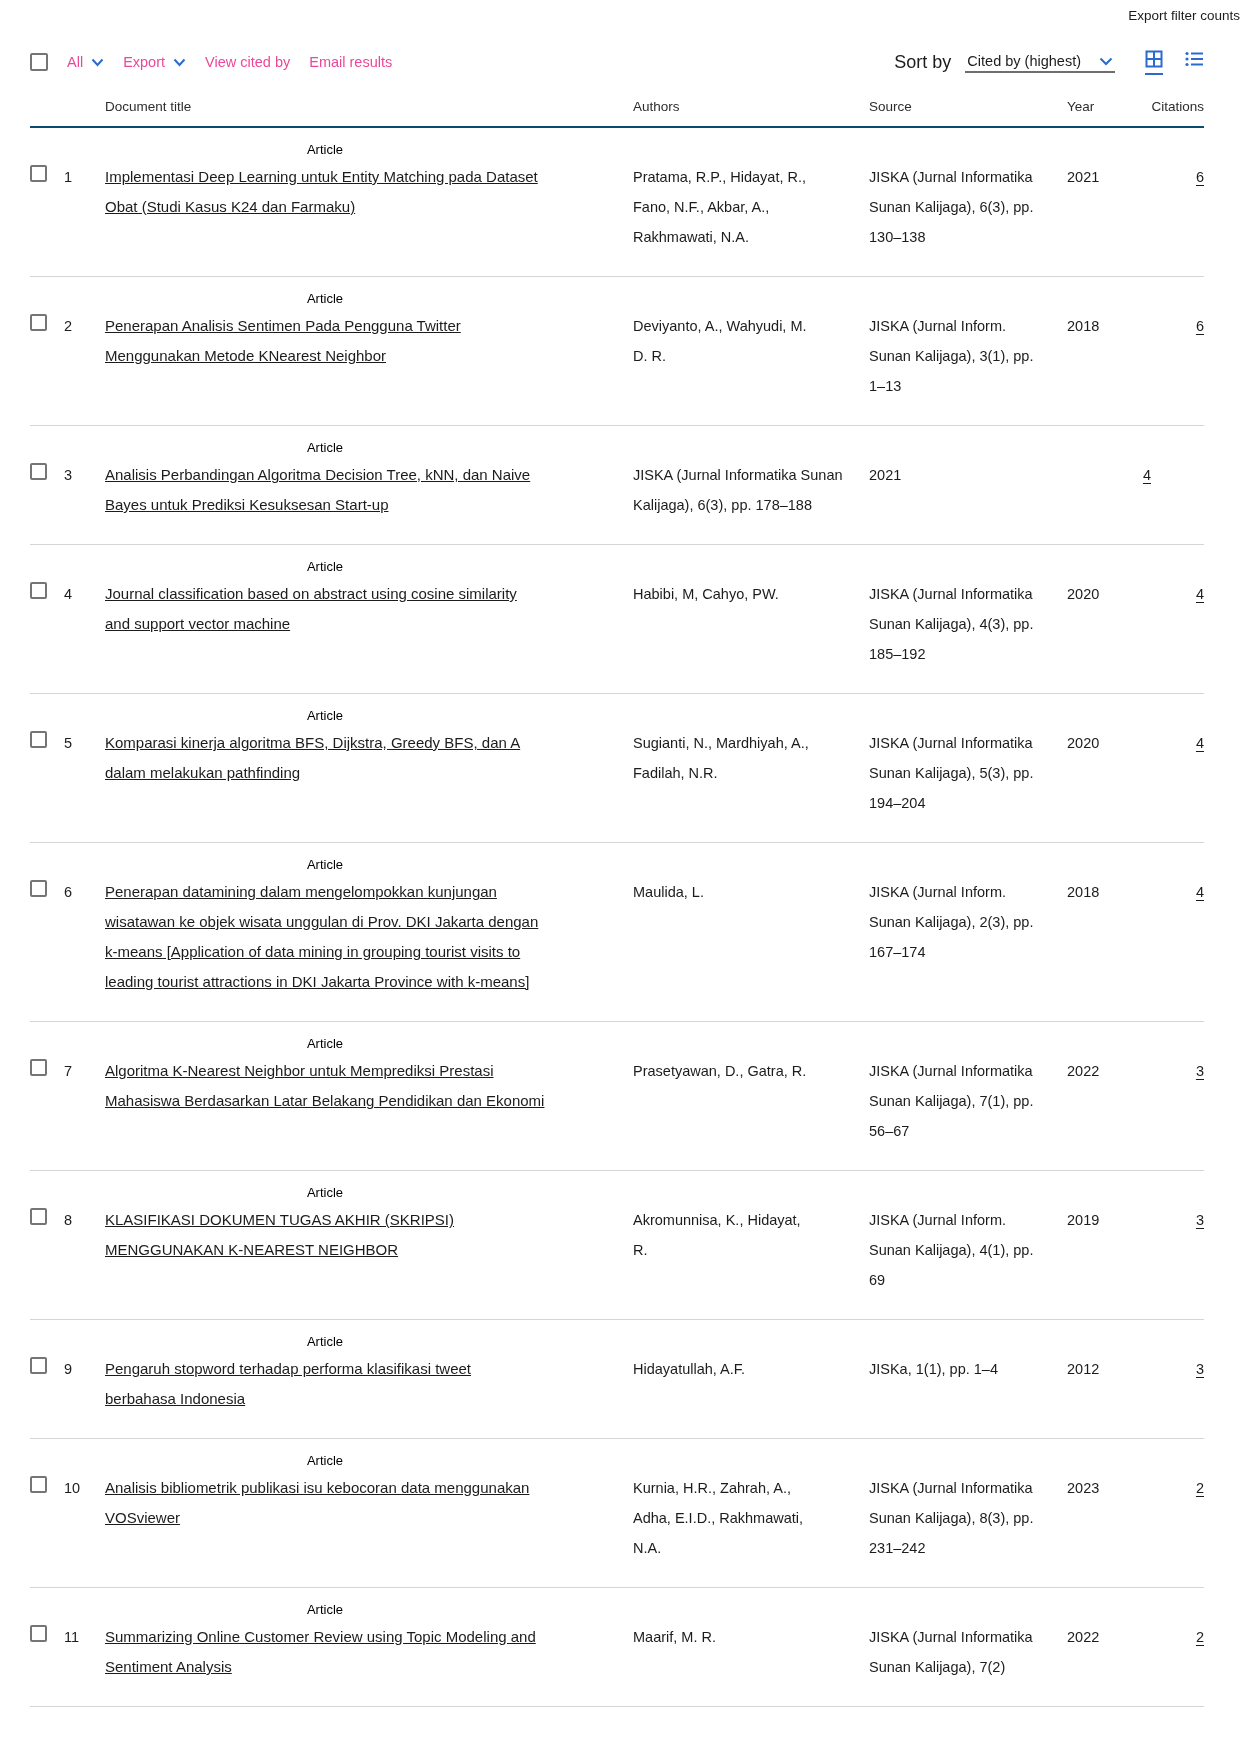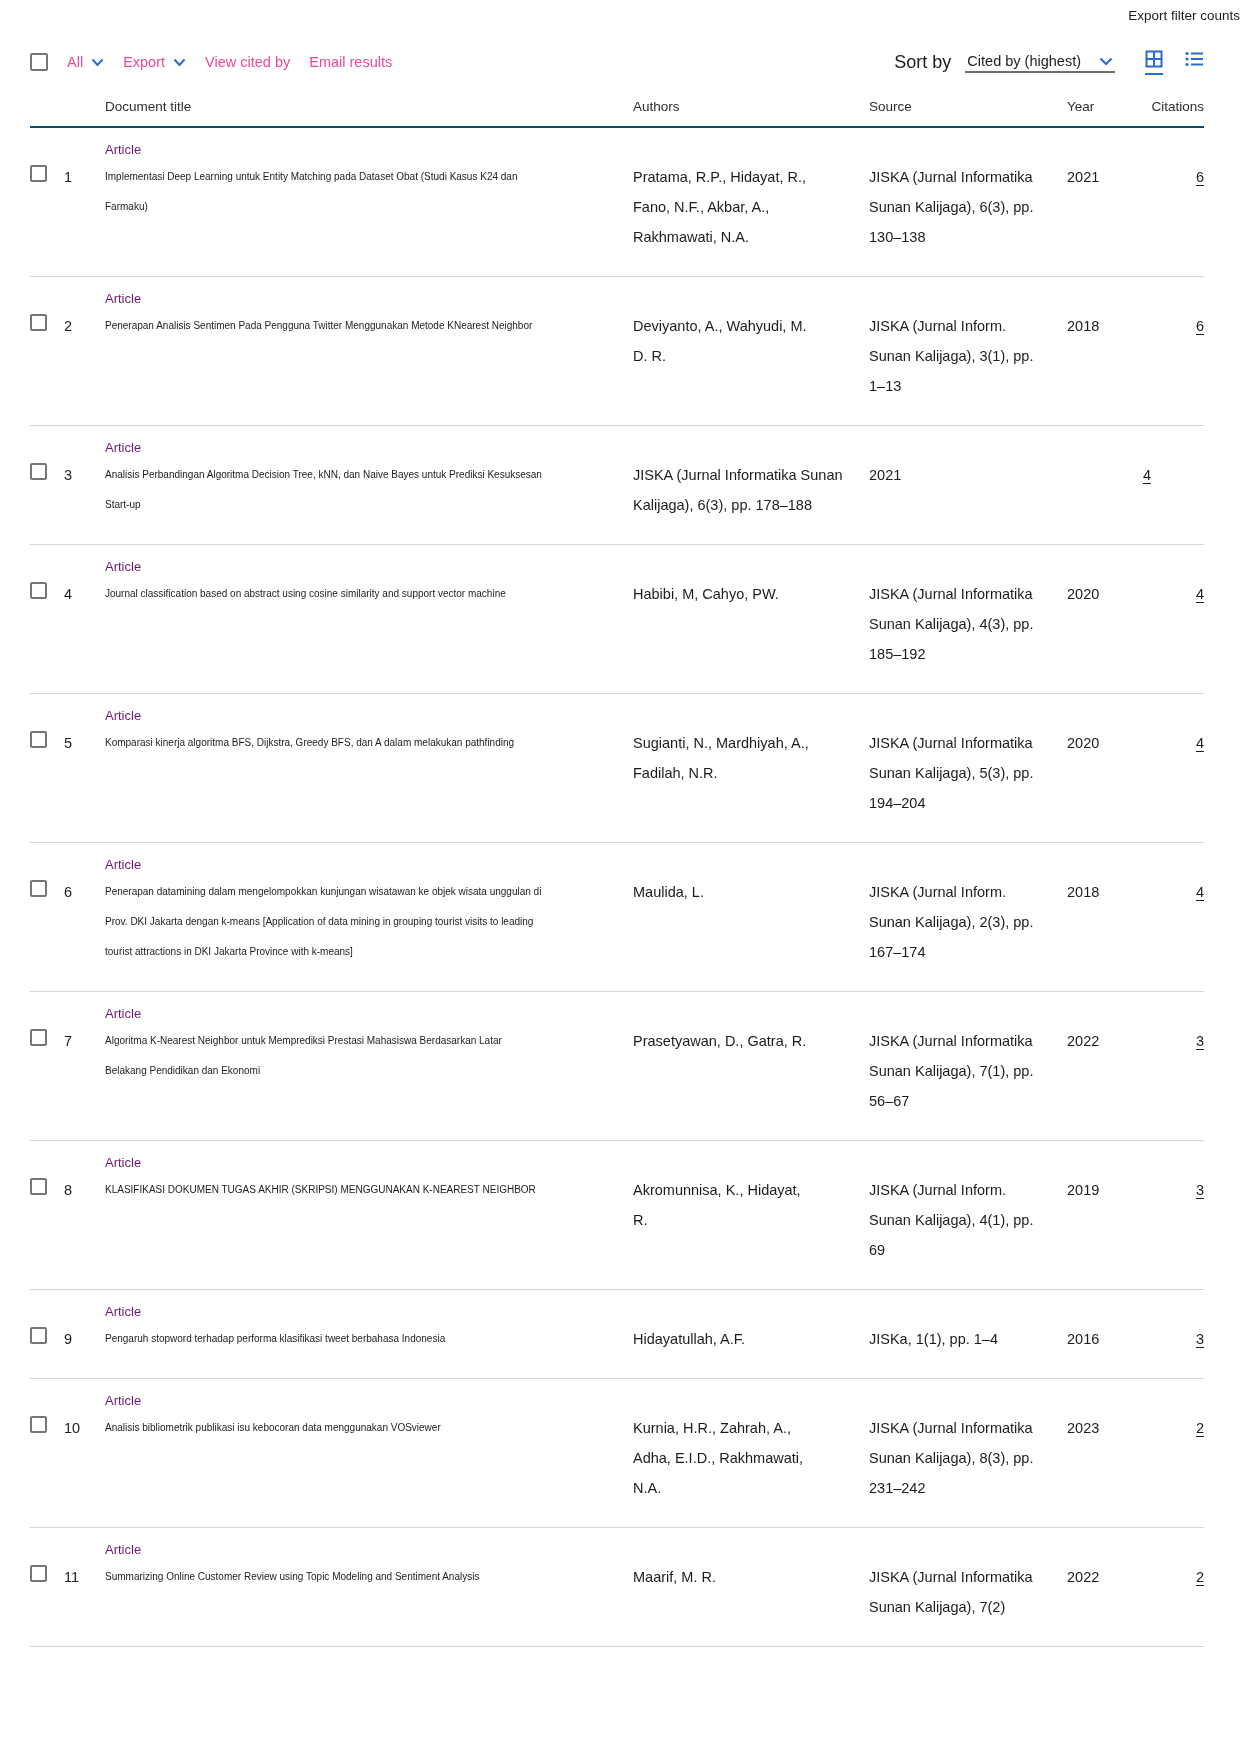--- a/index.html
+++ b/index.html
@@ -86,22 +86,22 @@
 
   
   .row {
     padding: 12px 0 24px 0;
     border-bottom: 1px solid #d5d5d5;
   }
   .cell { font-size: 14.5px; line-height: 30px; color: #1c1c1c; }
   .cell-num { padding-top: 22px; }
   .cell-cbx { padding-top: 25px; }
   .cell-title { padding-right: 88px; }
-  .doc-type { font-size: 13px; line-height: 20px; color: #701a75; margin-bottom: 2px; }
-  .doc-title { font-size: 10px; line-height: 30px; color: #1c1c1c; cursor: pointer; }
+  .doc-type { font-size: 13px; line-height: 20px; color: #000000; margin-bottom: 2px; text-align: center; }
+  .doc-title { font-size: 15px; line-height: 30px; color: #1c1c1c; cursor: pointer; text-decoration: underline; }
   .cell-authors { padding-top: 22px; padding-right: 52px; }
   .cell-source { padding-top: 22px; padding-right: 26px; }
   .cell-year { padding-top: 22px; }
   .cell-cit { padding-top: 22px; text-align: right; }
   .cit-link {
     color: #1c1c1c;
     text-decoration: underline;
     text-underline-offset: 3px;
     cursor: pointer;
   }
@@ -328,21 +328,21 @@
     <div class="cell cell-cbx">
       <div class="cbx" style="width:17px;height:17px;"></div>
     </div>
     <div class="cell cell-num">9</div>
     <div class="cell cell-title">
       <div class="doc-type">Article</div>
       <div class="doc-title">Pengaruh stopword terhadap performa klasifikasi tweet berbahasa Indonesia</div>
     </div>
     <div class="cell cell-authors">Hidayatullah, A.F.</div>
     <div class="cell cell-source">JISKa, 1(1), pp. 1–4</div>
-    <div class="cell cell-year">2016</div>
+    <div class="cell cell-year">2012</div>
     <div class="cell cell-cit">
       <span class="cit-link">3</span>
     </div>
   </div>
 
   <div class="grid row">
     <div class="cell cell-cbx">
       <div class="cbx" style="width:17px;height:17px;"></div>
     </div>
     <div class="cell cell-num">10</div>

